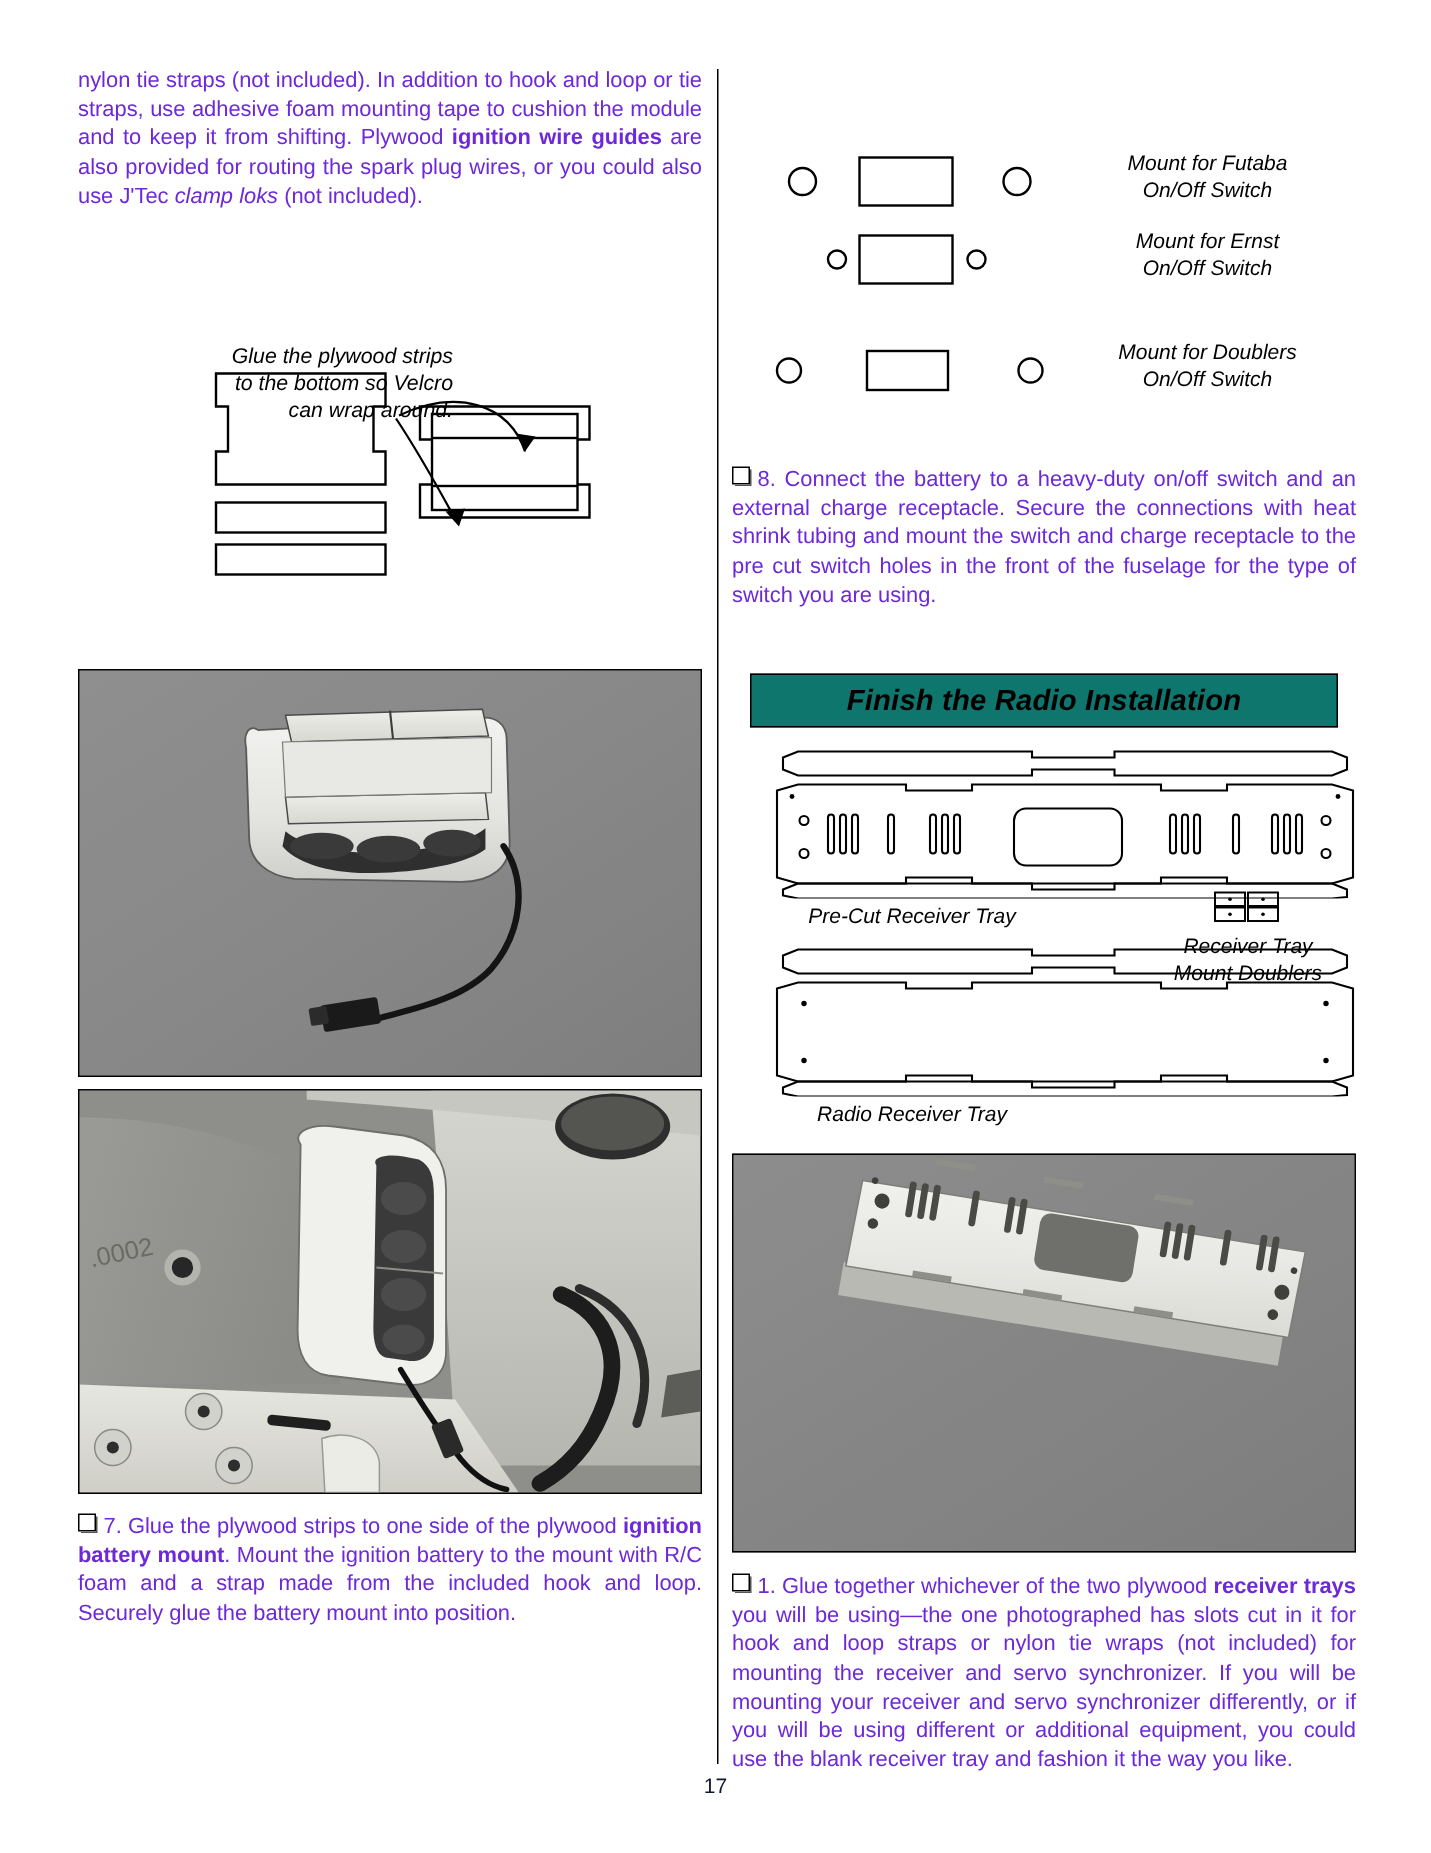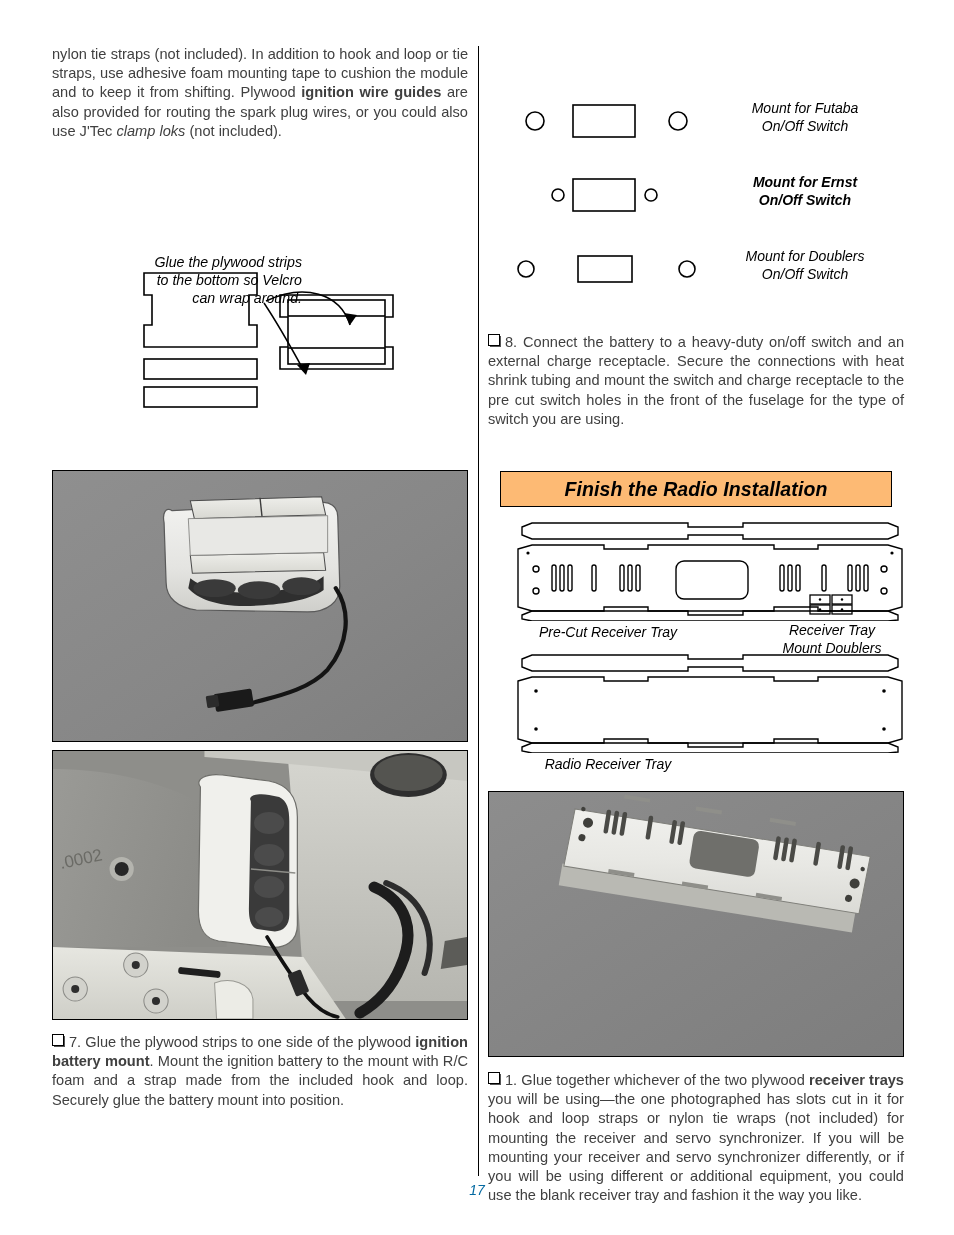--- a/index.html
+++ b/index.html
@@ -28,31 +28,30 @@
     width: 1px; height: 1130px;
     background: #000;
   }
 
   .page-number {
     position: absolute;
     left: 0; right: 0;
     top: 1182px;
     text-align: center;
     font-size: 14px;
-    color: #0369a1;
-    font-style: italic;
+    color: #0f172a;
   }
 
   
   p.body {
     margin: 0 0 12px 0;
     font-size: 14.6px;
     line-height: 19.2px;
     text-align: justify;
-    color: #404040;
+    color: #6d28d9;
   }
   .b { font-weight: bold; }
   .i { font-style: italic; }
 
   .checkbox {
     display: inline-block;
     width: 10px; height: 10px;
     border: 1.6px solid #000;
     margin-right: 5px;
     position: relative;
@@ -69,21 +68,21 @@
   }
   .caption-bold {
     font-weight: bold;
     font-size: 14.2px;
     text-align: center;
   }
 
   
   .section-band {
     border: 1.4px solid #000;
-    background: #fdba74;
+    background: #0f766e;
     height: 34px;
     display: flex;
     align-items: center;
     justify-content: center;
     margin: 12px;
   }
   .section-band-text {
     font-weight: bold;
     font-style: italic;
     font-size: 19.5px;
@@ -113,21 +112,21 @@
 <body>
 
 <div class="page">
 
   <div class="divider"></div>
 
   <div class="col-left">
 
     <p class="body"><span>nylon tie straps (not included). In addition to hook and loop or tie straps, use adhesive foam mounting tape to cushion the module and to keep it from shifting. Plywood </span><span class="b">ignition wire guides</span><span> are also provided for routing the spark plug wires, or you could also use J'Tec </span><span class="i">clamp loks</span><span> (not included).</span></p>
 
-    <div class="figure" style="margin-top:112px;">
+    <div class="figure" style="margin-top:88px;">
       <div style="position:relative;height:200px;">
         <div class="glue-note" style="position:absolute;left:0px;top:0px;width:250px;">
           <div>Glue the plywood strips</div>
           <div>to the bottom so Velcro</div>
           <div>can wrap around.</div>
         </div>
 
         <svg width="416" height="200" viewBox="0 0 416 200">
           <g fill="none" stroke="#000" stroke-width="1.6">
 
@@ -268,21 +267,21 @@
             <rect x="61" y="10" width="62" height="32"></rect>
             <circle cx="166" cy="26" r="9"></circle>
           </g>
         </svg>
         <div class="caption-italic" style="position:absolute;left:218px;top:4px;width:198px;text-align:center;">
           <div>Mount for Futaba</div>
           <div>On/Off Switch</div>
         </div>
       </div>
 
-      <div style="position:relative;height:52px;margin-top:22px;font-weight:bold;">
+      <div style="position:relative;height:52px;">
         <svg width="230" height="52" viewBox="0 0 230 52" style="position:absolute;left:24px;top:0;">
           <g fill="none" stroke="#000" stroke-width="1.6">
             <circle cx="46" cy="26" r="6"></circle>
             <rect x="61" y="10" width="62" height="32"></rect>
             <circle cx="139" cy="26" r="6"></circle>
           </g>
         </svg>
         <div class="caption-italic" style="position:absolute;left:218px;top:4px;width:198px;text-align:center;">
           <div>Mount for Ernst</div>
           <div>On/Off Switch</div>

